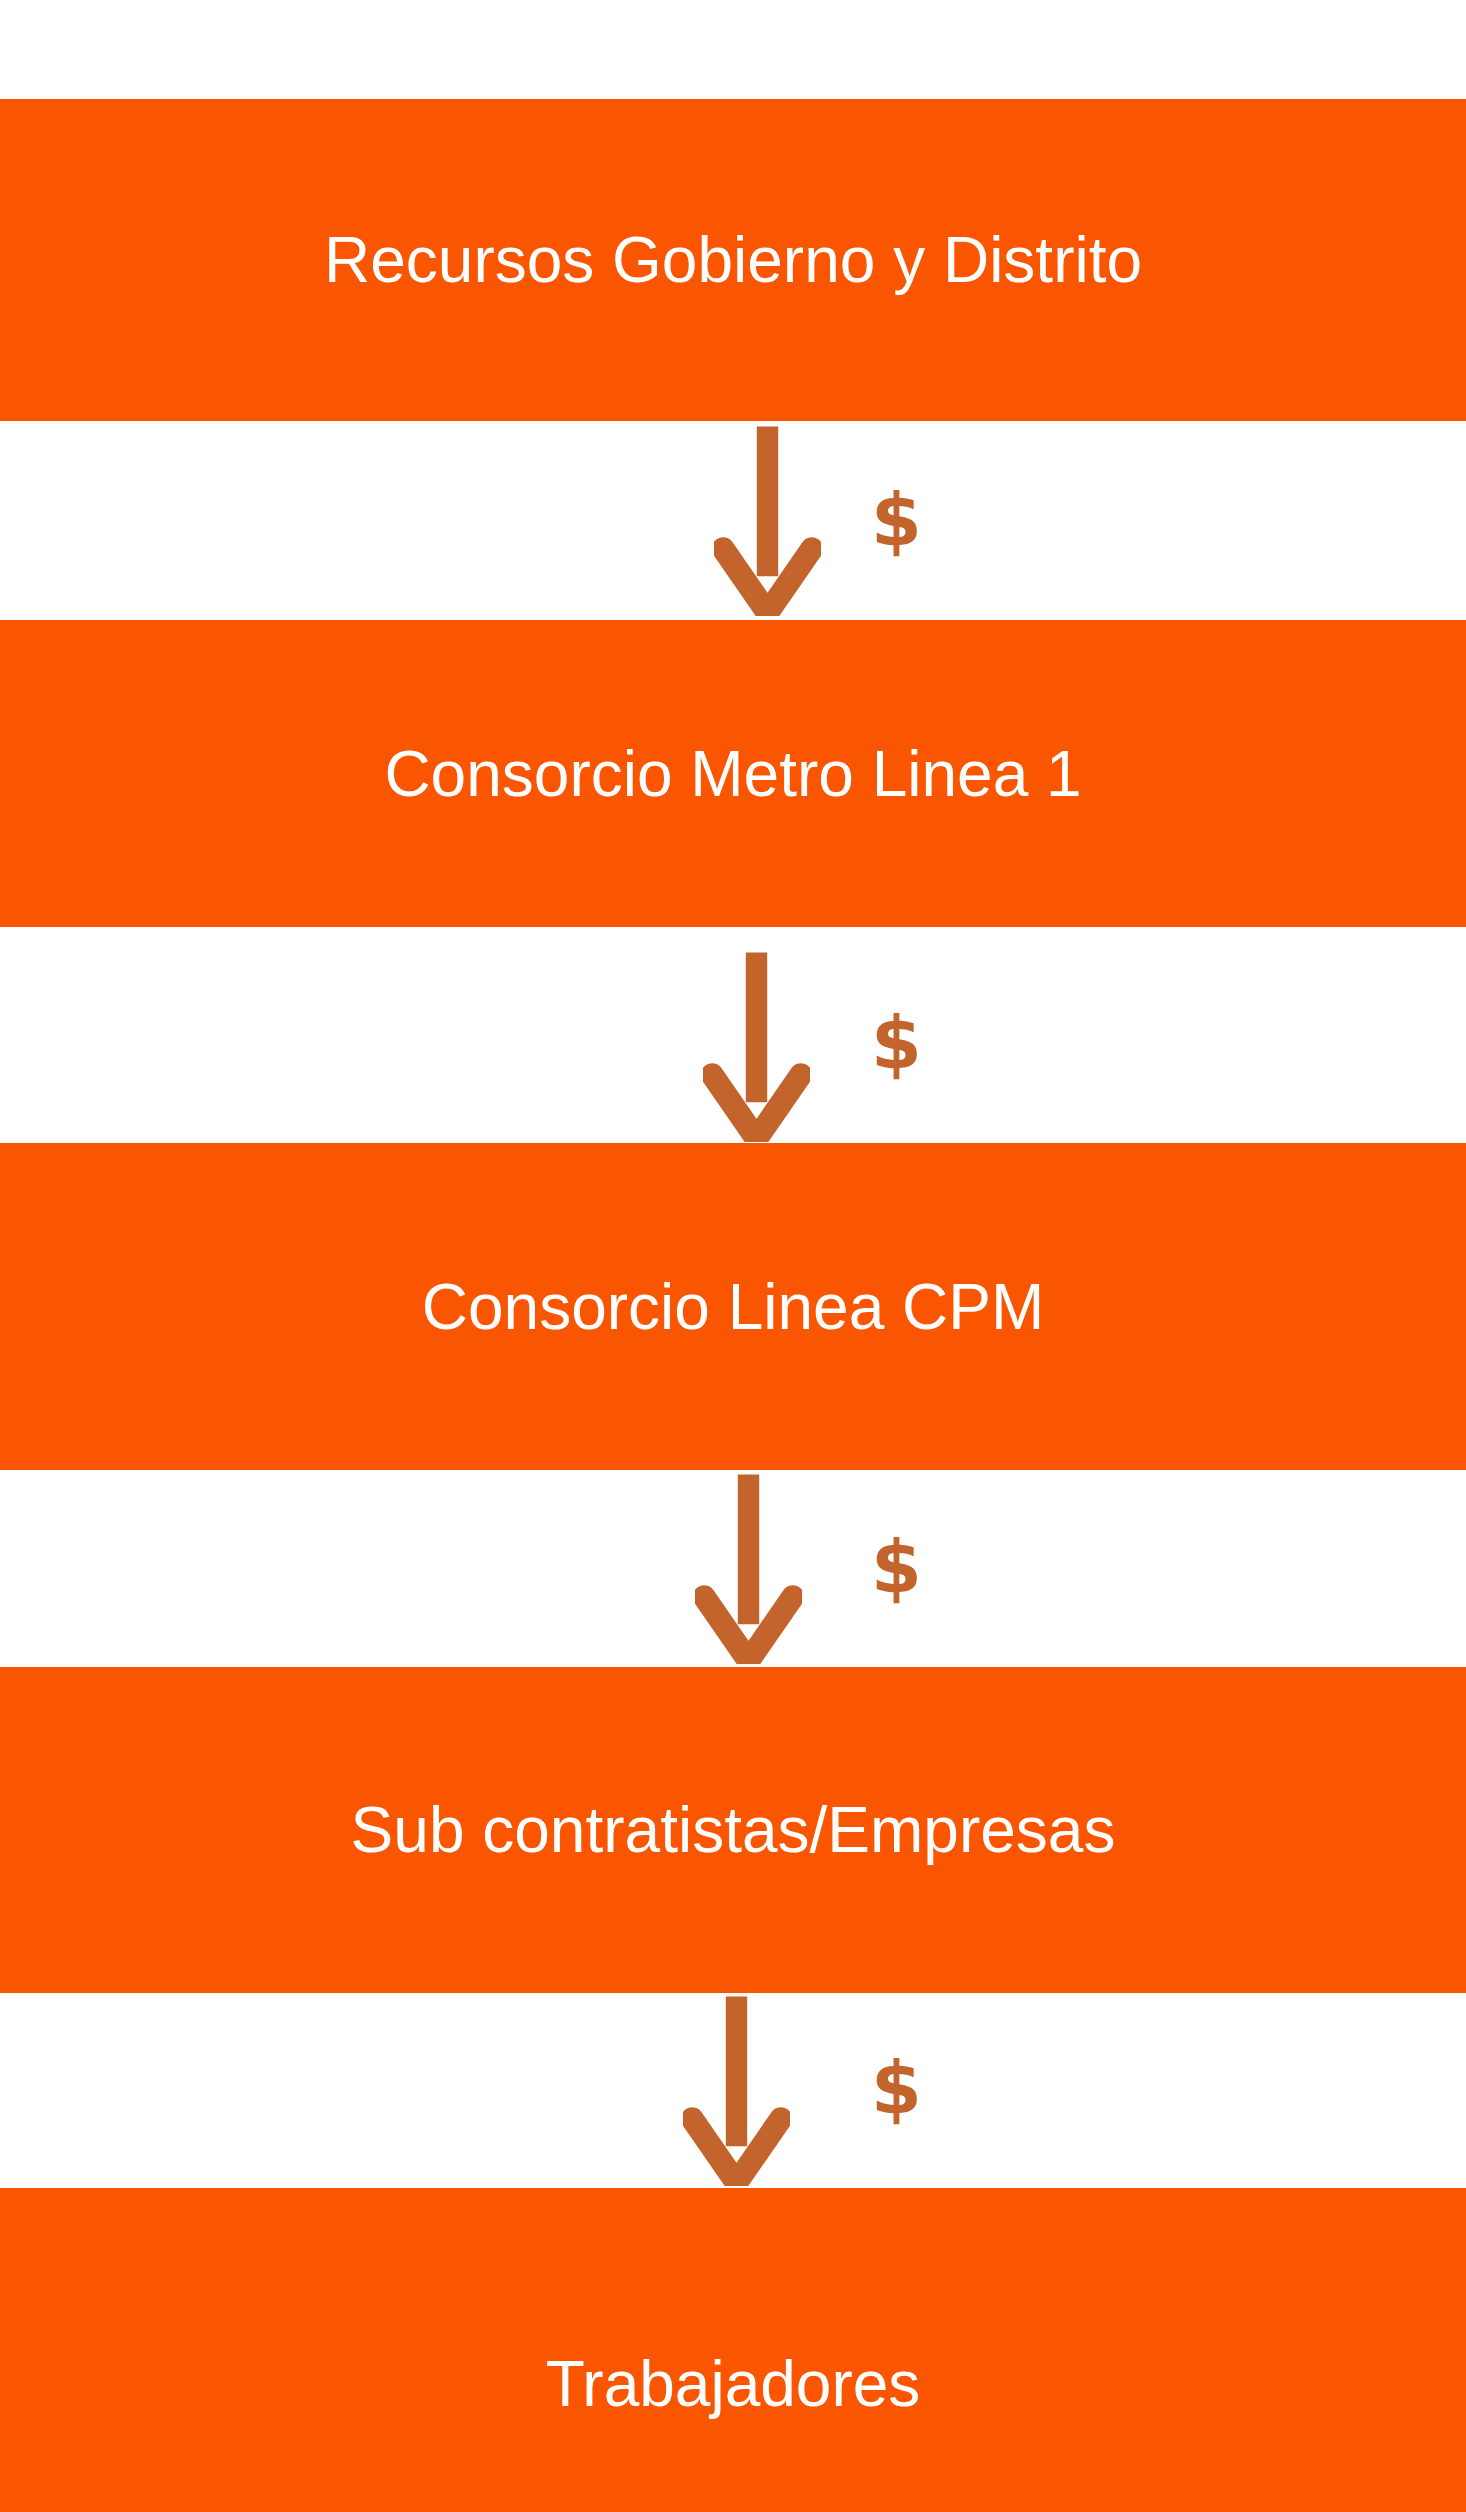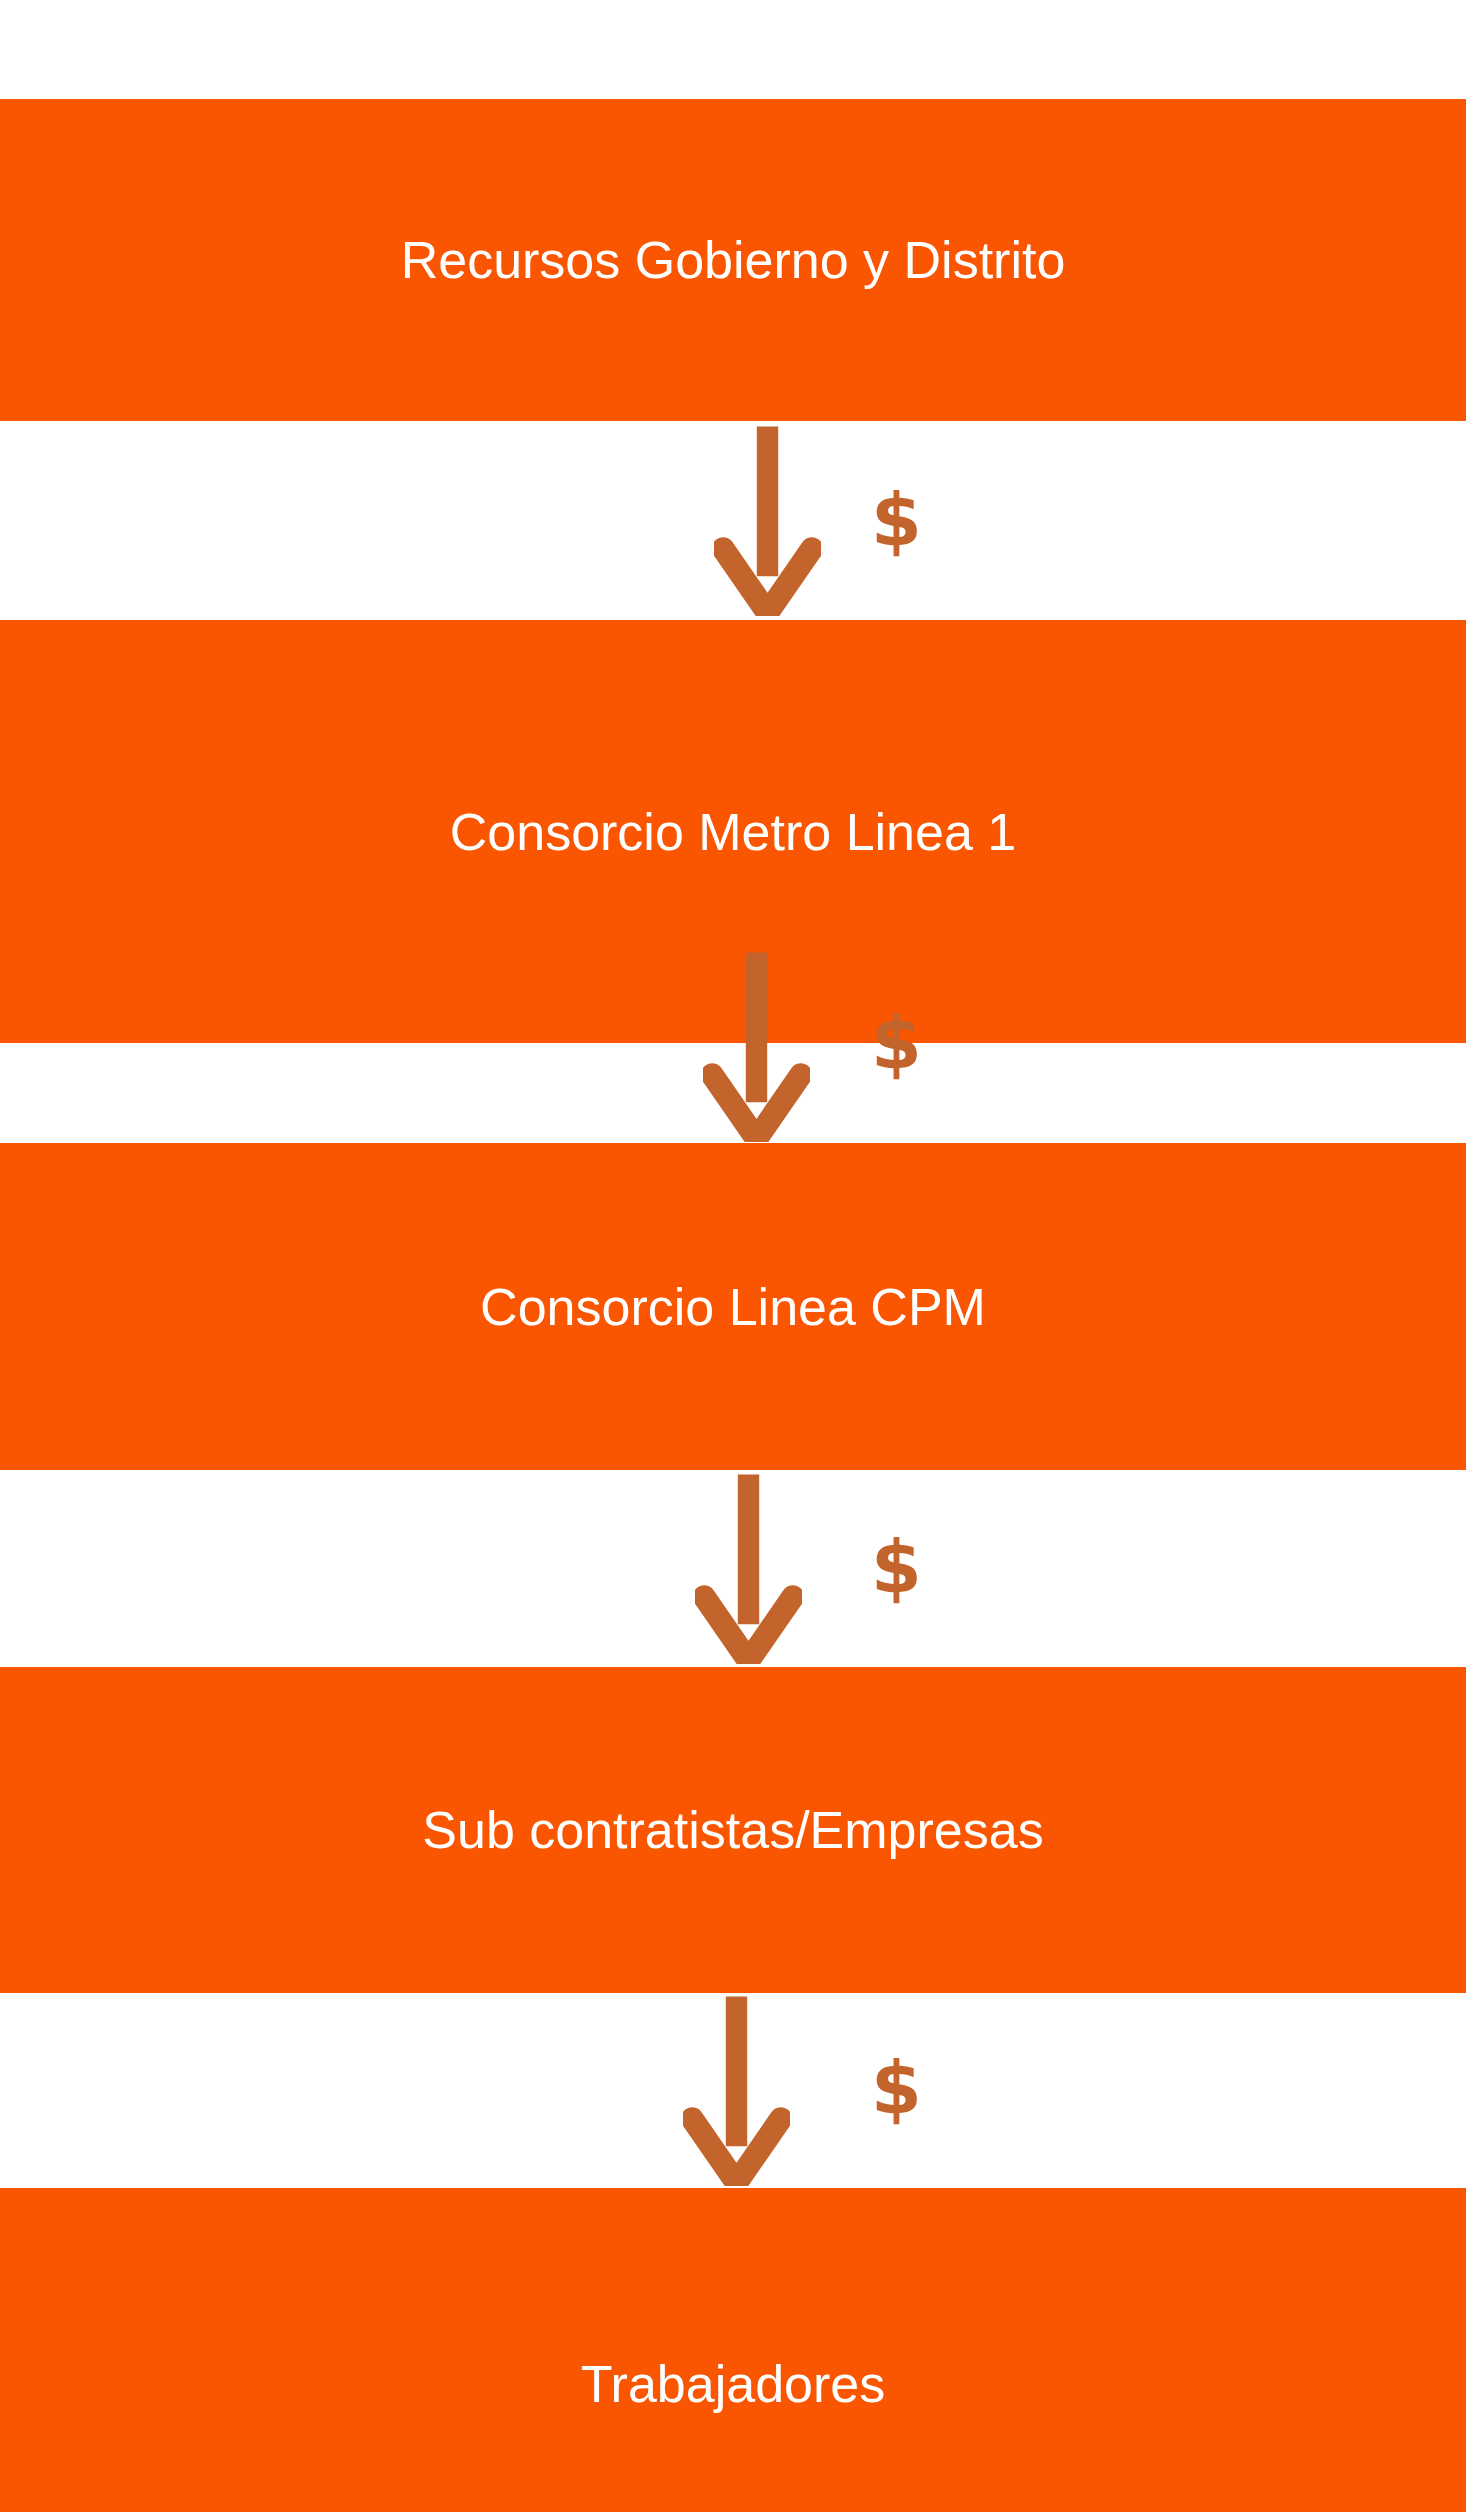--- a/index.html
+++ b/index.html
@@ -19,21 +19,21 @@
     position: absolute;
     left: 0;
     width: 1466px;
     background: #FA5601;
     display: flex;
     align-items: center;
     justify-content: center;
   }
   .node-label {
     color: #ffffff;
-    font-size: 52px;
+    font-size: 64px;
     font-weight: 400;
     letter-spacing: 0px;
     white-space: nowrap;
     text-align: right;
   }
   .connector {
     position: absolute;
     left: 0;
     width: 1466px;
   }
@@ -44,21 +44,21 @@
   .dollar {
     position: absolute;
     color: #C2642C;
     font-size: 73px;
     font-weight: 700;
     line-height: 79px;
     font-family: "DejaVu Sans", "Liberation Sans", sans-serif;
   }
   
   #node-1 { top: 99px;  height: 322px; }
-  #node-2 { top: 620px;  height: 423px; }
+  #node-2 { top: 620px;  height: 307px; }
   #node-3 { top: 1143px; height: 327px; }
   #node-4 { top: 1667px; height: 326px; }
   #node-5 { top: 2188px; height: 391px; }
 
   #conn-1 { top: 425px;  height: 191px; }
   #conn-2 { top: 951px; height: 191px; }
   #conn-3 { top: 1473px; height: 191px; }
   #conn-4 { top: 1995px; height: 191px; }
 
   #conn-1 .arrow-svg { left: 714px; }

